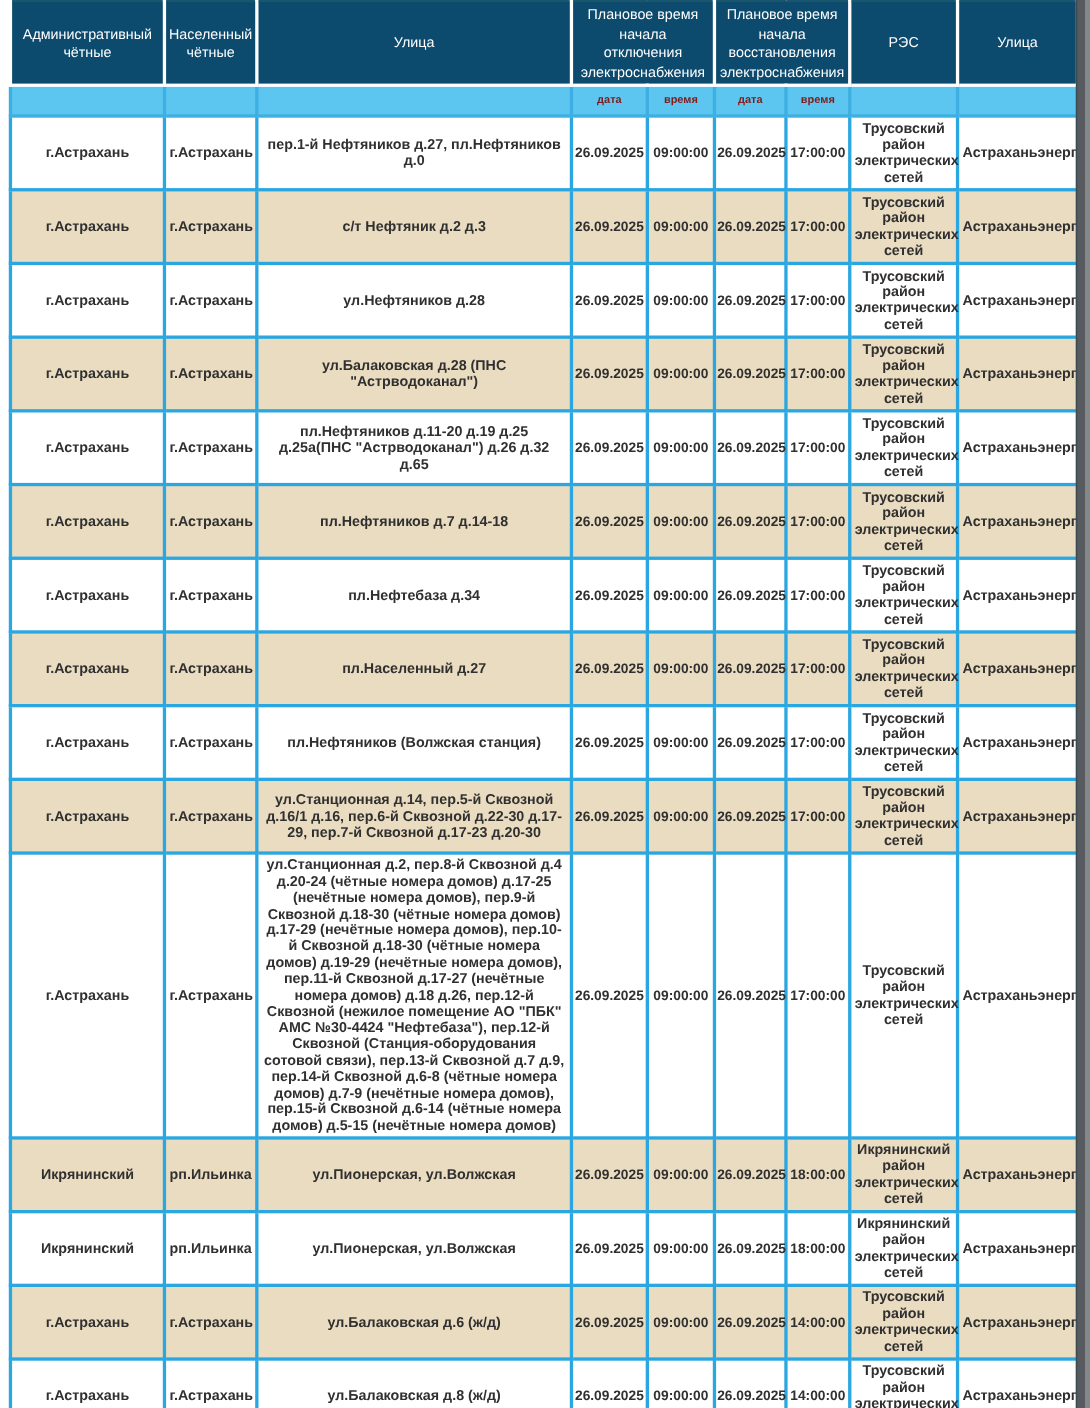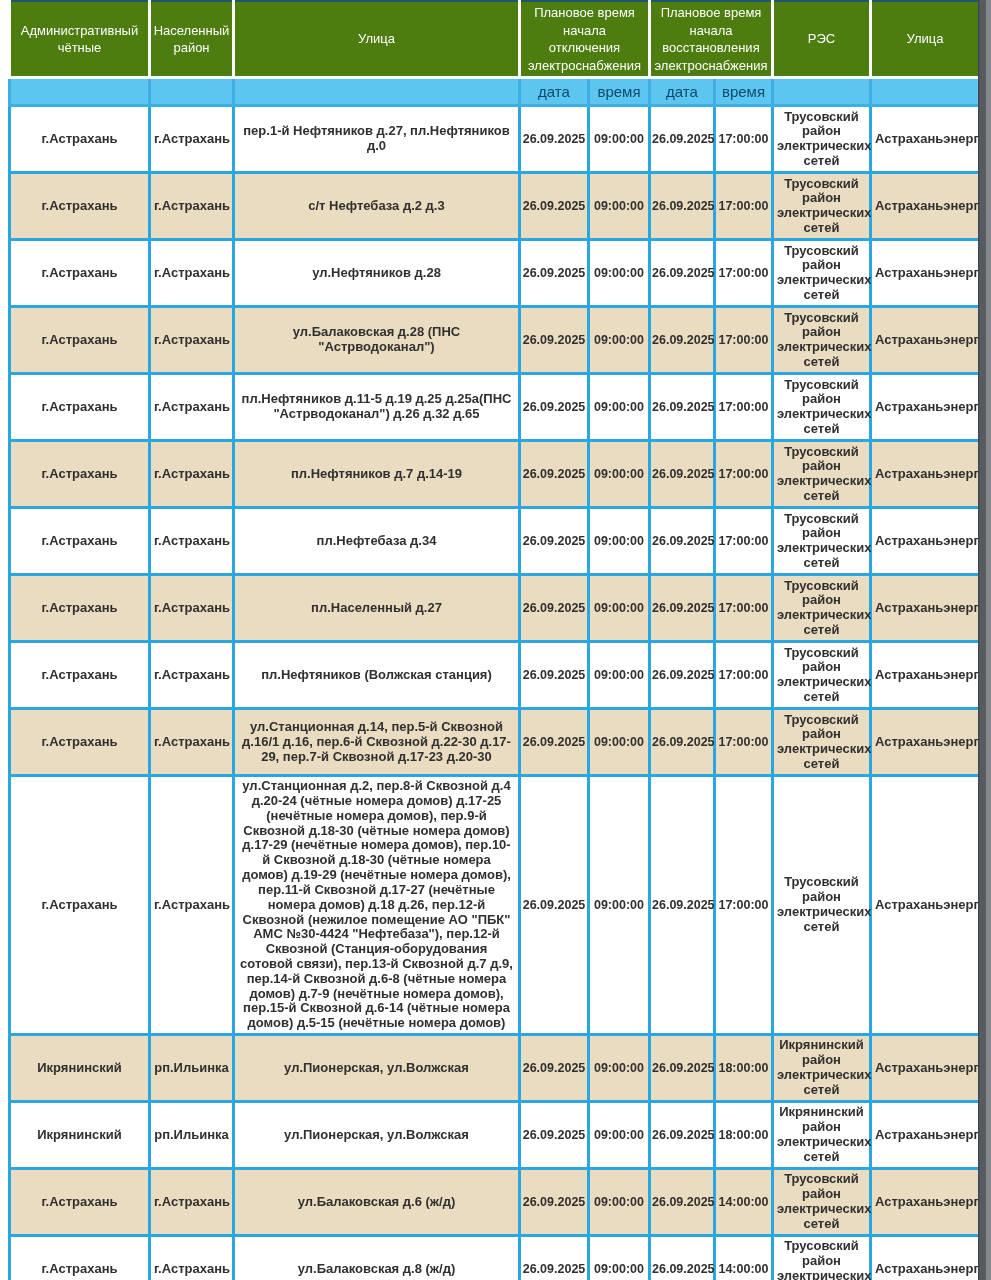--- a/index.html
+++ b/index.html
@@ -6,29 +6,29 @@
   .page {
     position:relative; width:991px; height:1280px; overflow:hidden;
     background:#ffffff;
     font-family:"Liberation Sans","DejaVu Sans",sans-serif;
   }
   table.outage {
     position:absolute; left:8px; top:0; width:970px;
     border-collapse:collapse; table-layout:fixed;
   }
   thead th {
-    background:#4d7c0f; color:#ffffff; font-weight:400; font-size:13px;
+    background:#0c4a6e; color:#ffffff; font-weight:400; font-size:13px;
     border:3px solid #ffffff; border-top:2px solid #1b566f;
     text-align:center; vertical-align:middle; padding:2px; line-height:1.35;
   }
   thead tr.main { height:70px; }
   thead th.multiline { white-space:pre-line; }
   thead tr.subhead { height:28px; }
   thead tr.subhead td {
-    background:#5cc6f0; color:#0c4a6e; font-size:15px; font-weight:400;
+    background:#5cc6f0; color:#7f1d1d; font-size:10px; font-weight:700;
     border:3px solid #3dafe2; text-align:center; vertical-align:middle; padding:0;
   }
   tbody td {
     border:3px solid #2aa6e0; background:#ffffff;
     color:#303030; font-size:13px; font-weight:bold;
     text-align:center; vertical-align:middle;
     padding:2px 3px; line-height:1.14;
   }
   tbody tr { height:67px; }
   tbody tr.alt td { background:#eadcc0; }
@@ -52,21 +52,21 @@
       <col style="width:69px">
         <col style="width:61px">
         <col style="width:65px">
         <col style="width:58px">
       <col style="width:98px">
         <col style="width:109px">
     </colgroup>
     <thead>
       <tr class="main">
         <th>Административный чётные</th>
-        <th>Населенный район</th>
+        <th>Населенный чётные</th>
         <th>Улица</th>
         <th colspan="2" class="multiline">Плановое время
 начала
 отключения
 электроснабжения</th>
         <th colspan="2" class="multiline">Плановое время
 начала
 восстановления
 электроснабжения</th>
         <th>РЭС</th>
@@ -92,21 +92,21 @@
       <td class="dt">26.09.2025</td>
       <td class="dt">09:00:00</td>
       <td class="dt">26.09.2025</td>
       <td class="dt">17:00:00</td>
       <td>Трусовский район электрических сетей</td>
       <td>Астраханьэнерго</td>
     </tr>
         <tr class="alt">
       <td>г.Астрахань</td>
       <td>г.Астрахань</td>
-      <td class="street">с/т Нефтебаза д.2 д.3</td>
+      <td class="street">с/т Нефтяник д.2 д.3</td>
       <td class="dt">26.09.2025</td>
       <td class="dt">09:00:00</td>
       <td class="dt">26.09.2025</td>
       <td class="dt">17:00:00</td>
       <td>Трусовский район электрических сетей</td>
       <td>Астраханьэнерго</td>
     </tr>
         <tr>
       <td>г.Астрахань</td>
       <td>г.Астрахань</td>
@@ -125,32 +125,32 @@
       <td class="dt">26.09.2025</td>
       <td class="dt">09:00:00</td>
       <td class="dt">26.09.2025</td>
       <td class="dt">17:00:00</td>
       <td>Трусовский район электрических сетей</td>
       <td>Астраханьэнерго</td>
     </tr>
         <tr>
       <td>г.Астрахань</td>
       <td>г.Астрахань</td>
-      <td class="street">пл.Нефтяников д.11-5 д.19 д.25 д.25а(ПНС "Астрводоканал") д.26 д.32 д.65</td>
-      <td class="dt">26.09.2025</td>
-      <td class="dt">09:00:00</td>
-      <td class="dt">26.09.2025</td>
-      <td class="dt">17:00:00</td>
-      <td>Трусовский район электрических сетей</td>
-      <td>Астраханьэнерго</td>
-    </tr>
-        <tr class="alt">
-      <td>г.Астрахань</td>
-      <td>г.Астрахань</td>
-      <td class="street">пл.Нефтяников д.7 д.14-19</td>
+      <td class="street">пл.Нефтяников д.11-20 д.19 д.25 д.25а(ПНС "Астрводоканал") д.26 д.32 д.65</td>
+      <td class="dt">26.09.2025</td>
+      <td class="dt">09:00:00</td>
+      <td class="dt">26.09.2025</td>
+      <td class="dt">17:00:00</td>
+      <td>Трусовский район электрических сетей</td>
+      <td>Астраханьэнерго</td>
+    </tr>
+        <tr class="alt">
+      <td>г.Астрахань</td>
+      <td>г.Астрахань</td>
+      <td class="street">пл.Нефтяников д.7 д.14-18</td>
       <td class="dt">26.09.2025</td>
       <td class="dt">09:00:00</td>
       <td class="dt">26.09.2025</td>
       <td class="dt">17:00:00</td>
       <td>Трусовский район электрических сетей</td>
       <td>Астраханьэнерго</td>
     </tr>
         <tr>
       <td>г.Астрахань</td>
       <td>г.Астрахань</td>

